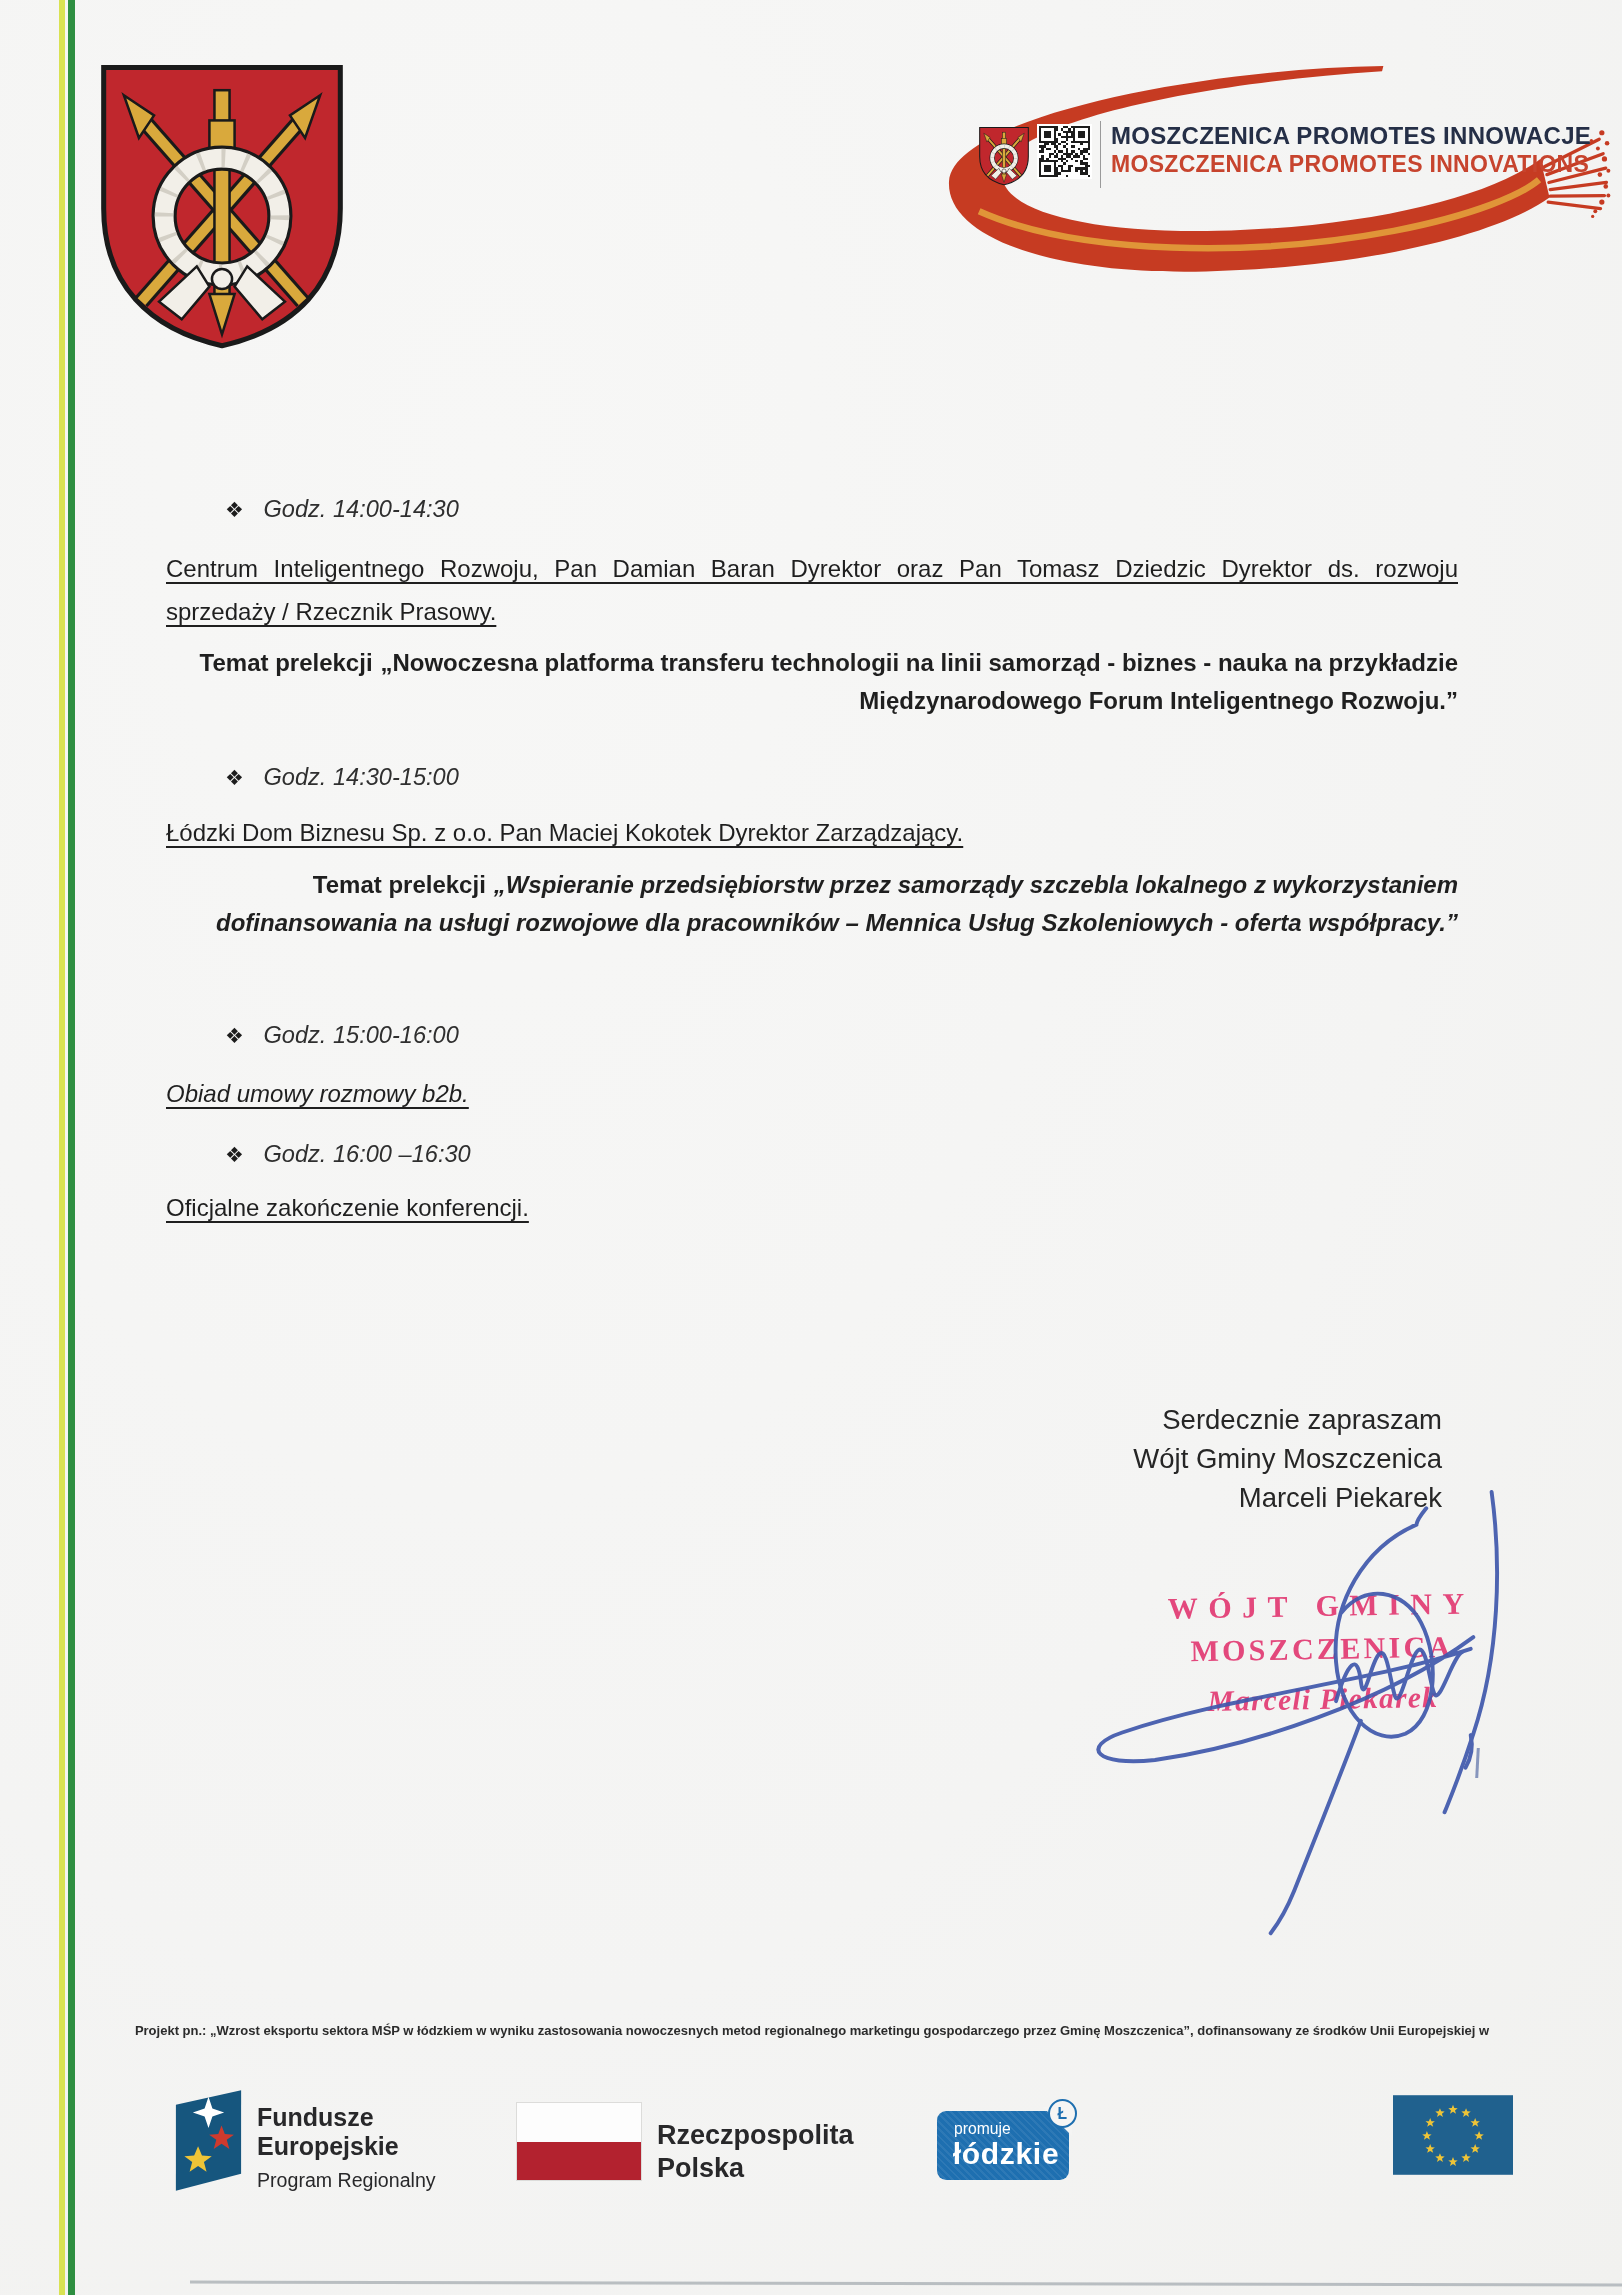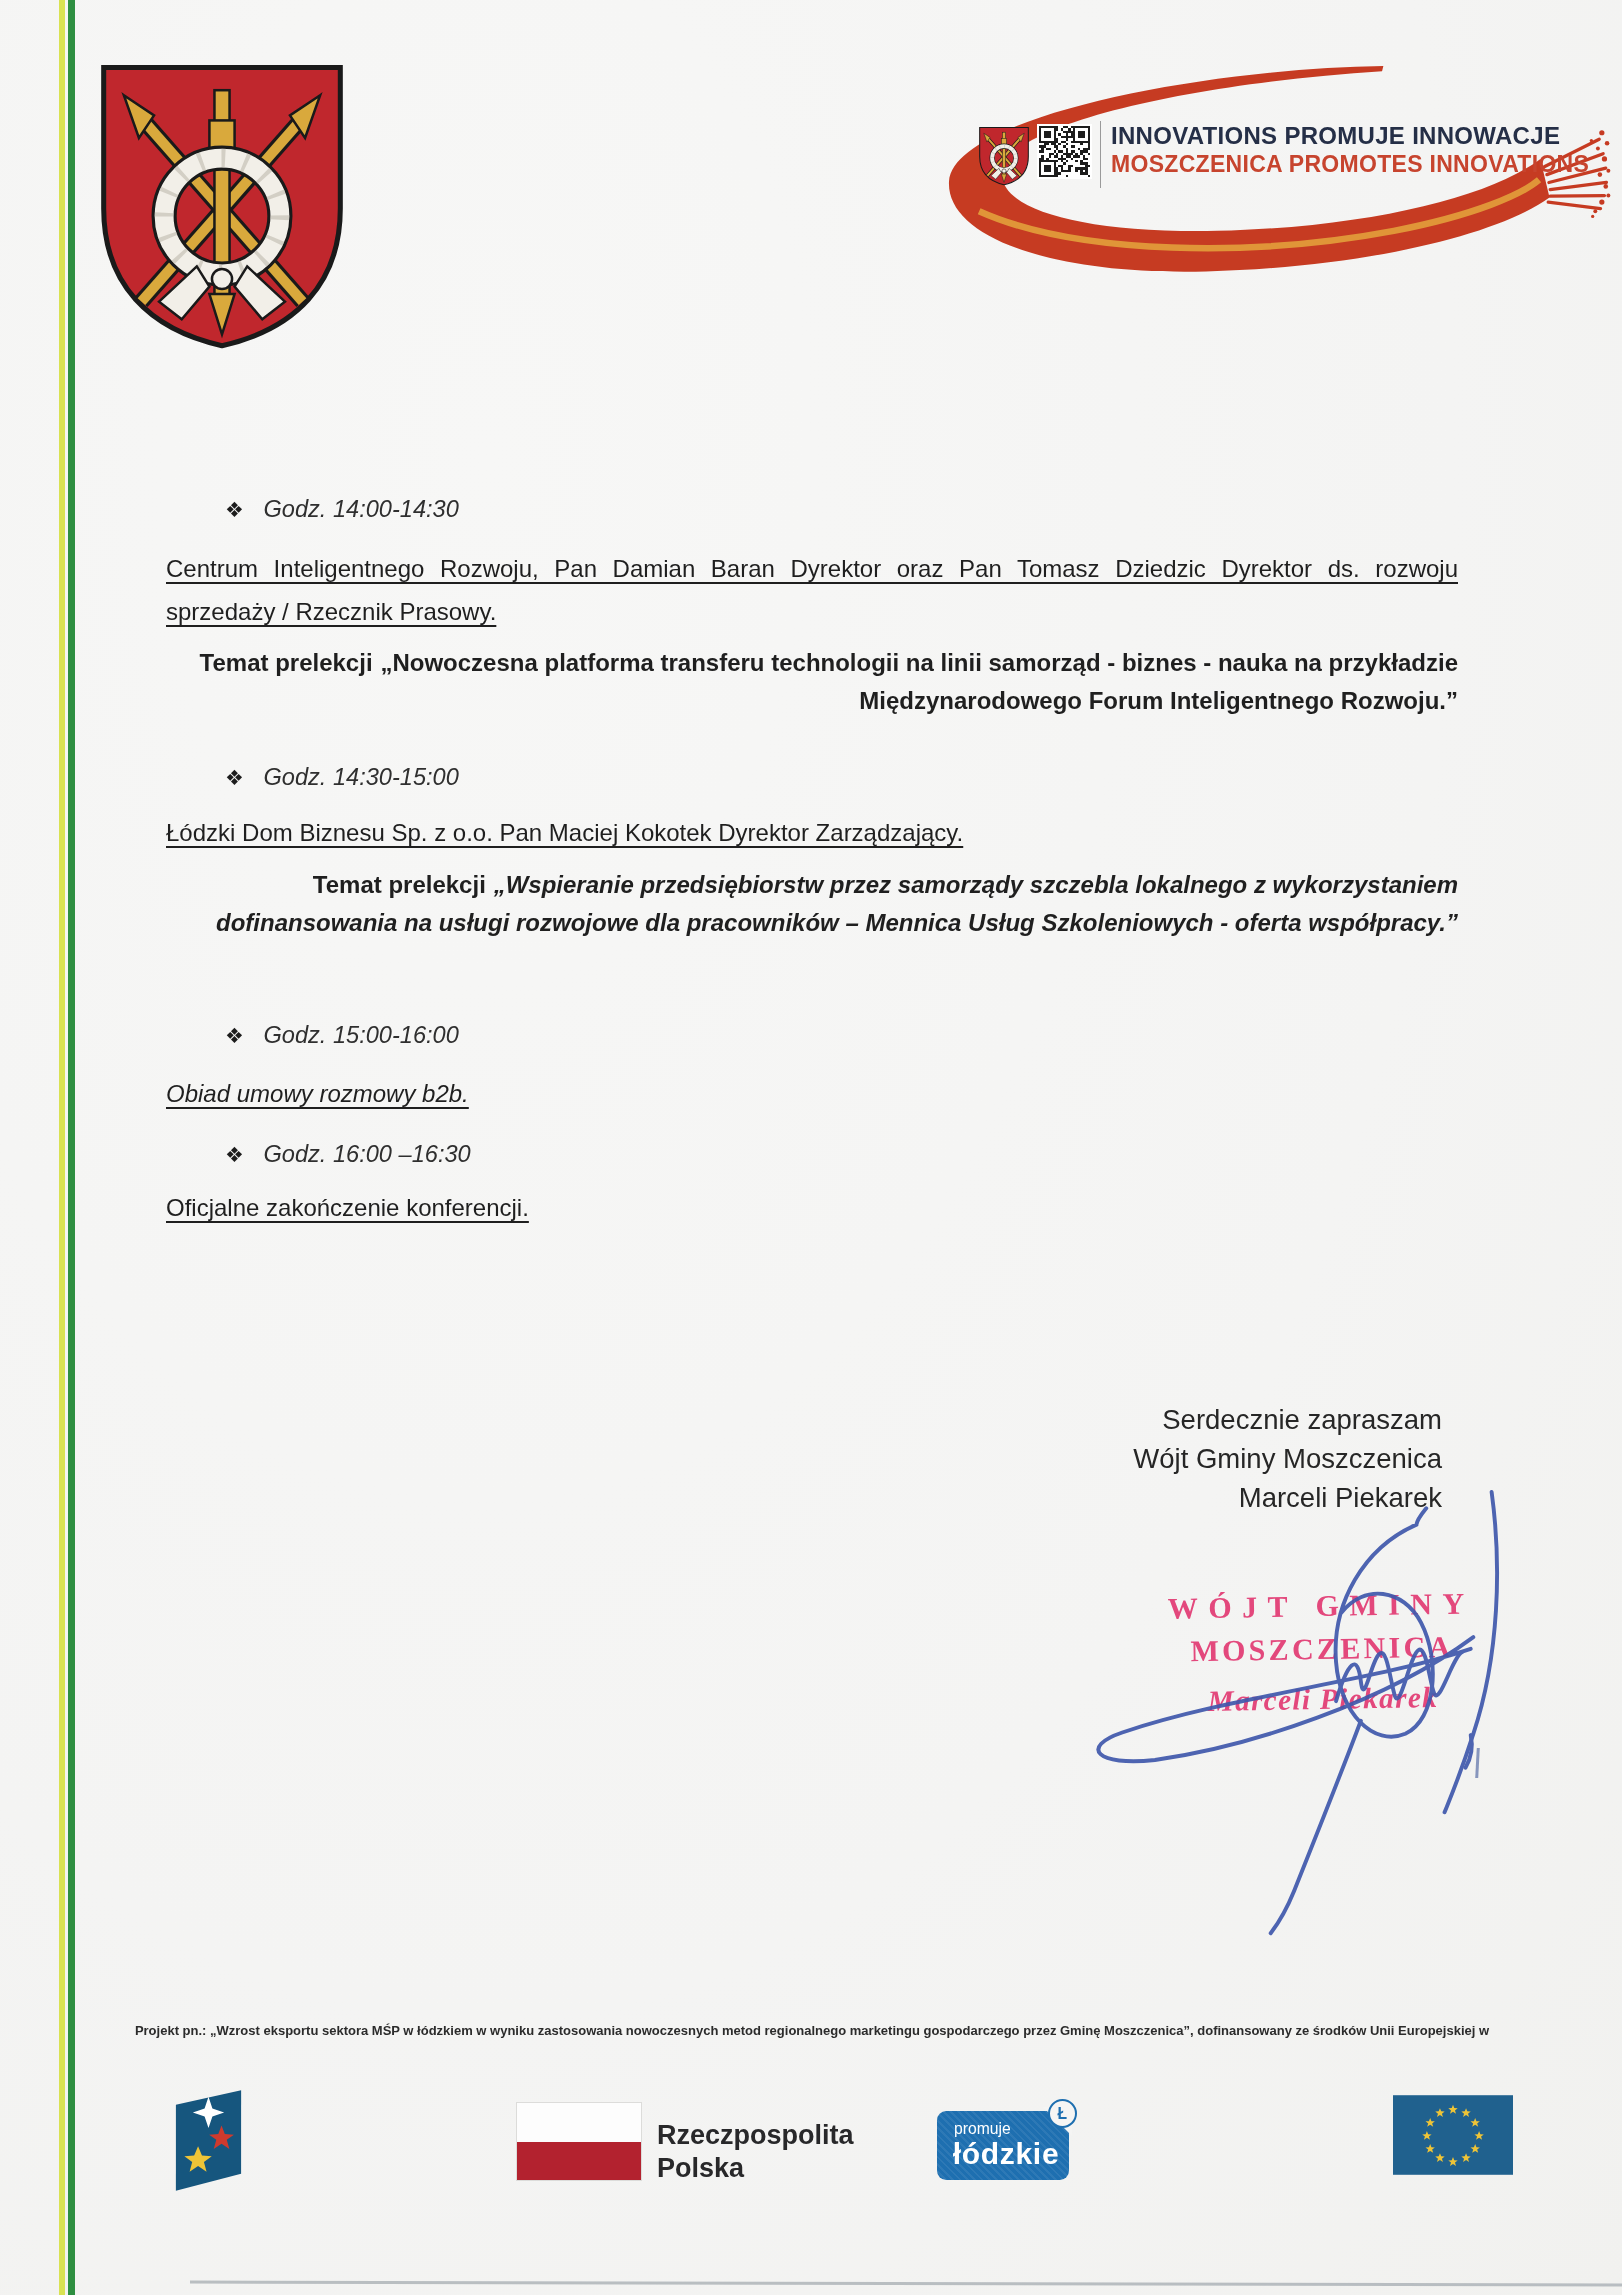--- a/index.html
+++ b/index.html
@@ -573,21 +573,21 @@
         <i style="grid-area:21/14;background:#fff"></i>
         <i style="grid-area:21/15;background:#fff"></i>
         <i style="grid-area:21/16;background:#fff"></i>
         <i style="grid-area:21/17;background:#fff"></i>
         <i style="grid-area:21/18;background:#fff"></i>
         <i style="grid-area:21/19;background:#fff"></i>
         <i style="grid-area:21/20;background:#fff"></i>
         <i style="grid-area:21/21;background:#1c1c1c"></i>
       </div>
     <div class="divider"></div>
-    <div class="t-pl">INNOVATIONS PROMUJE INNOWACJE</div>
+    <div class="t-pl">MOSZCZENICA PROMOTES INNOWACJE</div>
     <div class="t-en">MOSZCZENICA PROMOTES INNOVATIONS</div>
   </div>
 
   <div class="ag time-line" style="top:496px;position:absolute">
     <span class="bullet">❖</span><span>Godz. 14:00-14:30</span>
   </div>
   <div class="ag topic" style="top:644px;position:absolute">
     <span class="tlabel">Temat prelekcji</span><span class="tquote">„Nowoczesna platforma transferu technologii na linii samorząd - biznes - nauka na przykładzie Międzynarodowego Forum Inteligentnego Rozwoju.”</span>
   </div>
   <div class="ag speaker" style="top:547px;position:absolute">Centrum Inteligentnego Rozwoju, Pan Damian Baran Dyrektor oraz Pan Tomasz Dziedzic Dyrektor ds. rozwoju sprzedaży / Rzecznik Prasowy.</div>
@@ -636,20 +636,25 @@
   <div class="fineprint">
     <div>Projekt pn.: „Wzrost eksportu sektora MŚP w łódzkiem w wyniku zastosowania nowoczesnych metod regionalnego marketingu gospodarczego przez Gminę Moszczenica”, dofinansowany ze środków Unii Europejskiej w</div>
   </div>
 
   <svg class="fe-flag" viewBox="0 0 108 158">
     <polygon points="4,24 104,2 104,130 4,156" fill="#16567e"></polygon>
     <polygon points="54,12 60,30 78,36 60,42 54,60 48,42 30,36 48,30" fill="#ffffff"></polygon>
     <polygon points="74,56 79,69 93,70 82,78 86,92 74,84 62,92 66,78 55,70 69,69" fill="#cf3a2e"></polygon>
     <polygon points="38,88 44,102 59,103 47,112 51,127 38,118 25,127 29,112 17,103 32,102" fill="#eec437"></polygon>
   </svg>
+  <div class="fe-text">
+    <div class="b">Fundusze</div>
+    <div class="b">Europejskie</div>
+    <div class="s">Program Regionalny</div>
+  </div>
 
   <div class="pl-flag">
     <div class="red" style="background:#b3222f"></div>
   </div>
   <div class="rp-text">
     <div>Rzeczpospolita</div>
     <div>Polska</div>
   </div>
 
   <div class="lodz">

